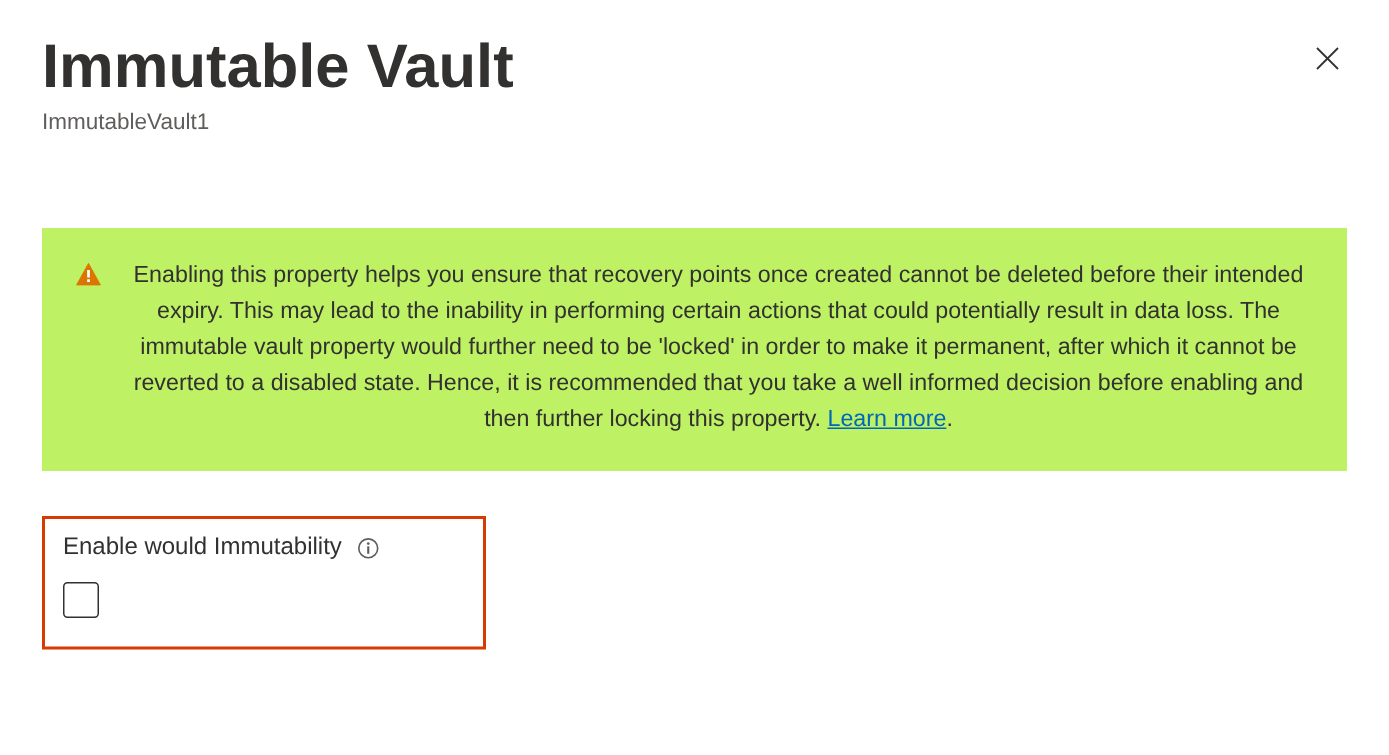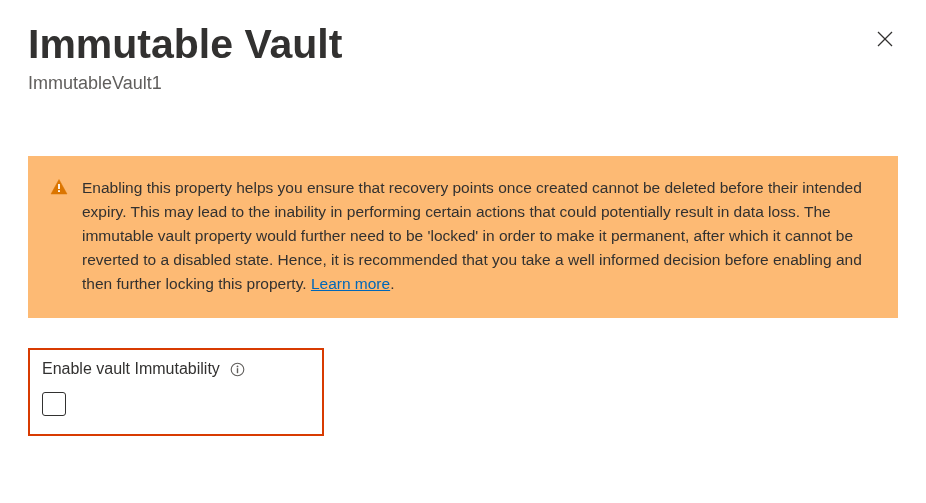--- a/index.html
+++ b/index.html
@@ -24,21 +24,21 @@
       display: flex;
       flex-direction: column;
     }
     .title {
       font-size: 41px;
       font-weight: 600;
       color: #323130;
       line-height: 1.2;
     }
     .subtitle {
-      font-size: 18px;
+      font-size: 15px;
       color: #605e5c;
       margin-top: 4px;
     }
     .close-btn {
       background: none;
       border: none;
       cursor: pointer;
       padding: 4px;
       display: flex;
       align-items: center;
@@ -46,25 +46,26 @@
       margin-top: 6px;
     }
     .close-btn svg {
       width: 18px;
       height: 18px;
       stroke: #323130;
       stroke-width: 1.2;
     }
     .warning-panel {
       margin-top: 62px;
-      background: #fdba74;
+      background: #bef264;
       padding: 20px 22px 22px 22px;
       display: flex;
       gap: 14px;
       align-items: flex-start;
+      text-align: center;
     }
     .warning-icon {
       flex-shrink: 0;
       width: 18px;
       height: 18px;
       margin-top: 2px;
     }
     .warning-text {
       font-size: 15.5px;
       line-height: 1.55;
@@ -134,21 +135,21 @@
       <rect x="8.1" y="12.2" width="1.8" height="1.8" fill="#ffffff"></rect>
     </svg>
   </span>
   <div class="warning-text">
     <span>Enabling this property helps you ensure that recovery points once created cannot be deleted before their intended expiry. This may lead to the inability in performing certain actions that could potentially result in data loss. The immutable vault property would further need to be 'locked' in order to make it permanent, after which it cannot be reverted to a disabled state. Hence, it is recommended that you take a well informed decision before enabling and then further locking this property. </span><a class="learn-more">Learn more</a><span>.</span>
   </div>
 </div>
 
 <div class="control-section">
   <div class="control-label-row">
-    <span class="control-label">Enable vault Immutability</span>
+    <span class="control-label">Enable would Immutability</span>
     <span class="info-icon">
       <svg viewBox="0 0 15 15">
         <circle cx="7.5" cy="7.5" r="6.3" fill="none" stroke="#605e5c" stroke-width="1.1"></circle>
         <circle cx="7.5" cy="4.4" r="0.9" fill="#605e5c"></circle>
         <rect x="6.8" y="6.2" width="1.4" height="5" fill="#605e5c"></rect>
       </svg>
     </span>
   </div>
   <div class="checkbox-wrap">
     <span class="checkbox" role="checkbox" aria-checked="false"></span>

